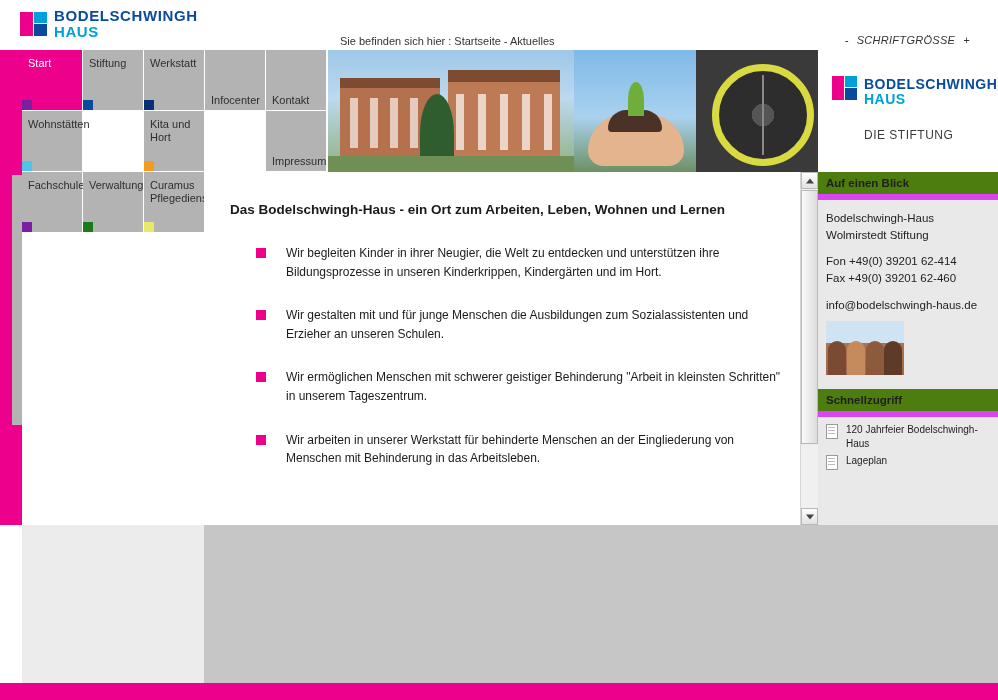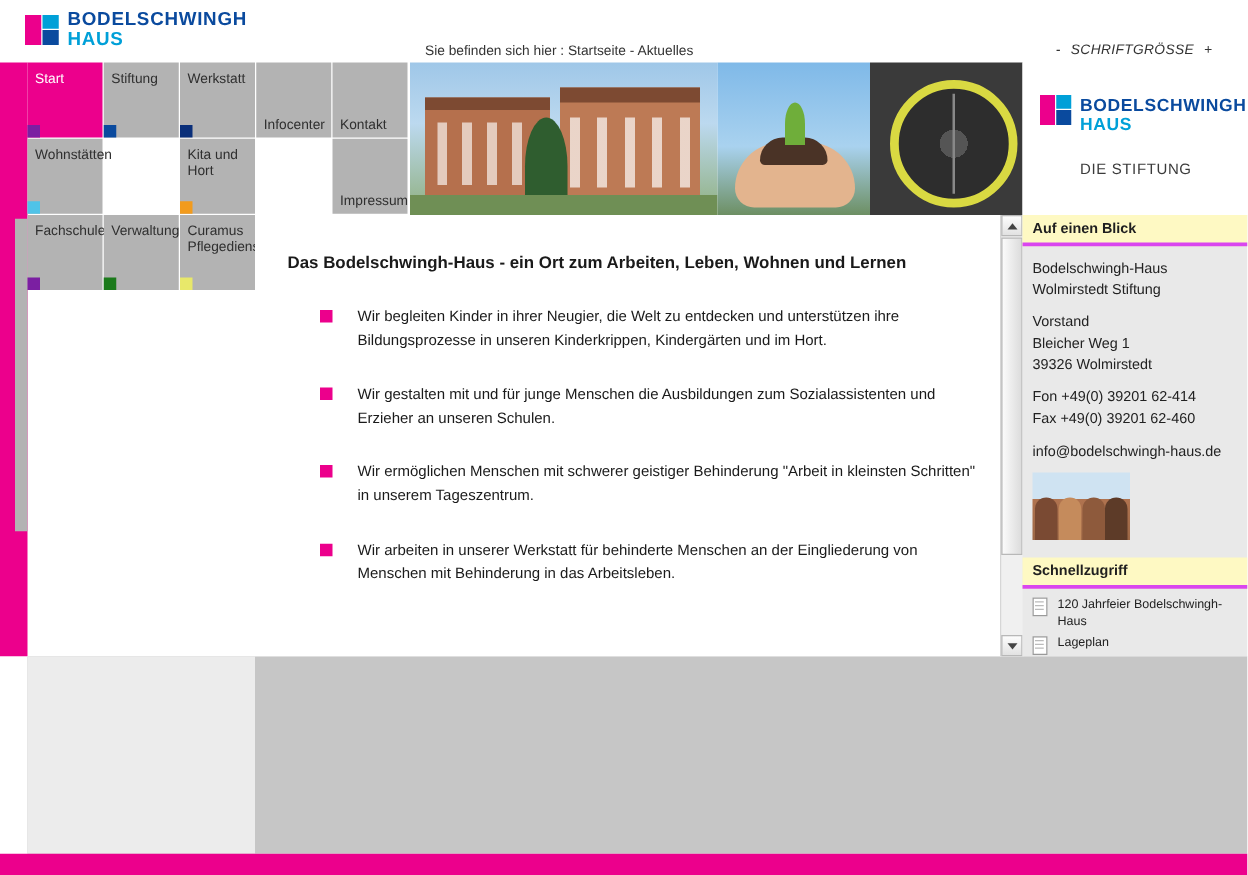--- a/index.html
+++ b/index.html
@@ -316,22 +316,22 @@
 
   
   .sidebar {
     position: absolute;
     left: 818px; top: 172px;
     width: 180px; height: 353px;
     background: #e9e9e9;
   }
   .side-head {
     height: 22px;
-    background: #fef9c3;
-    border-bottom: 3px solid #d946ef;
+    background: #4d7c0f;
+    border-bottom: 6px solid #d946ef;
     display: flex;
     align-items: center;
     padding-left: 8px;
     font-size: 11.5px;
     font-weight: bold;
     color: #1f1f1f;
   }
   .side-body {
     padding: 10px 10px 6px 8px;
     font-size: 11.5px;
@@ -522,25 +522,20 @@
   </div>
 
   <div class="sidebar">
     <div class="side-head">Auf einen Blick</div>
     <div class="side-body">
       <div class="grp">
         <div>Bodelschwingh-Haus</div>
         <div>Wolmirstedt Stiftung</div>
       </div>
       <div class="grp">
-        <div>Vorstand</div>
-        <div>Bleicher Weg 1</div>
-        <div>39326 Wolmirstedt</div>
-      </div>
-      <div class="grp">
         <div>Fon +49(0) 39201 62-414</div>
         <div>Fax +49(0) 39201 62-460</div>
       </div>
       <div>info@bodelschwingh-haus.de</div>
       <div class="team-photo">
         <div class="h1p"></div>
           <div class="h2p"></div>
           <div class="h3p"></div>
           <div class="h4p"></div>
       </div>

